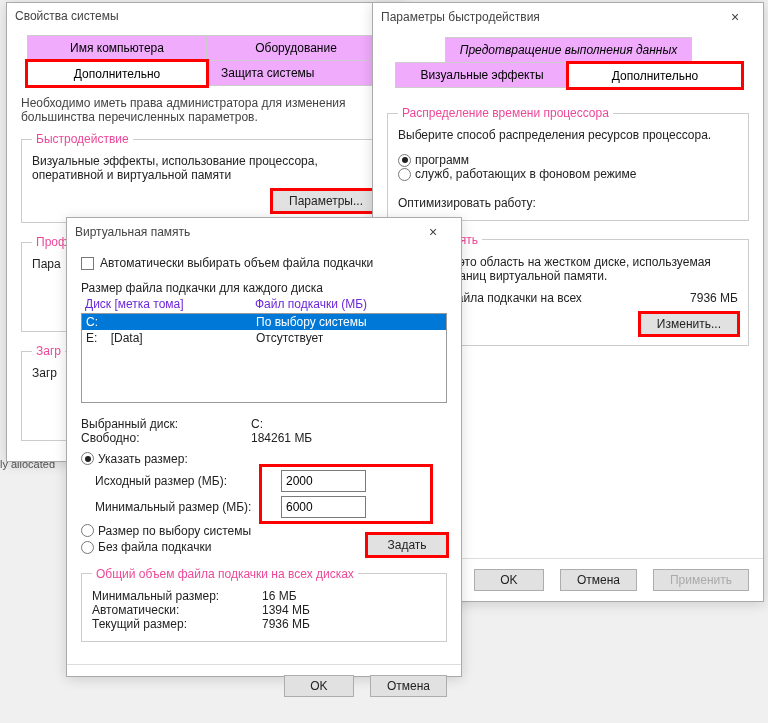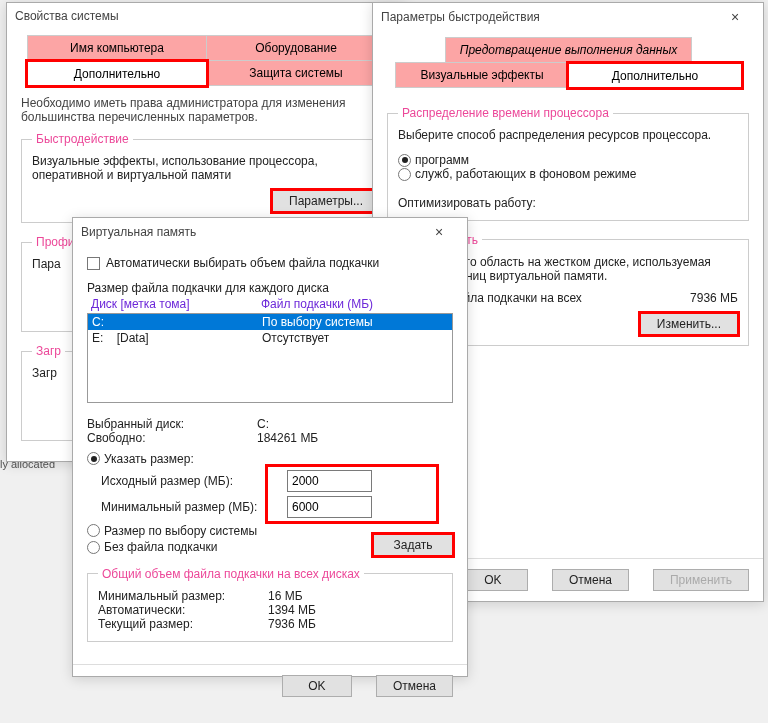--- a/index.html
+++ b/index.html
@@ -2,40 +2,40 @@
 <html><head>
 <meta charset="utf-8">
 <style>
   * { box-sizing: border-box; font-family: "Segoe UI", Tahoma, sans-serif; font-size: 12px; }
   body { margin: 0; background: #f0f0f0; width: 768px; height: 723px; position: relative; overflow: hidden; }
   .window { position: absolute; background: #fff; border: 1px solid #aaa; box-shadow: 0 2px 12px rgba(0,0,0,.15); }
   .titlebar { display: flex; align-items: center; justify-content: space-between; padding: 6px 8px; background: #fff; color: #444; }
   .titlebar .title { flex: 1; }
   .close-x { width: 40px; text-align: center; color: #444; font-size: 14px; }
   .tabs { display: flex; border-bottom: 1px solid #ccc; margin: 0 10px; }
-  .tab { padding: 5px 14px; border: 1px solid #ccc; border-bottom: none; margin-right: -1px; background: #fca5a5; }
+  .tab { padding: 5px 14px; border: 1px solid #ccc; border-bottom: none; margin-right: -1px; background: #f0abfc; }
   .tab.active { background: #fff; position: relative; top: 1px; }
   .body { padding: 10px 14px; color: #222; }
   fieldset { border: 1px solid #ccc; margin: 8px 0 12px; padding: 8px 10px 10px; }
   legend { padding: 0 4px; color: #ec4899; }
   .btn { display: inline-block; background: #e1e1e1; border: 1px solid #adadad; padding: 3px 16px; color: #222; min-width: 70px; text-align: center; }
   .muted { color: #444; }
   .highlight { outline: 3px solid #ff0000; outline-offset: -1px; }
   .radio { display: inline-flex; align-items: center; gap: 4px; margin-right: 18px; }
   .radio .dot { width: 13px; height: 13px; border-radius: 50%; border: 1px solid #777; display: inline-flex; align-items: center; justify-content: center; }
   .radio .dot.on::after { content: ""; width: 6px; height: 6px; background: #222; border-radius: 50%; }
   .row { display: flex; align-items: center; gap: 6px; }
   .listhead { display: flex; color: #6d28d9; padding: 2px 4px; }
   .listhead .c1 { flex: 0 0 170px; }
   .listbox { border: 1px solid #999; height: 90px; overflow: hidden; background: #fff; }
   .listrow { display: flex; padding: 1px 4px; }
   .listrow .c1 { flex: 0 0 170px; }
   .listrow.sel { background: #0078d7; color: #fff; }
   input[type=text].numfield { width: 85px; border: 1px solid #7a7a7a; padding: 2px 4px; height: 22px; }
-  .footer-btns { display: flex; gap: 24px; justify-content: flex-end; padding: 10px 14px; border-top: 1px solid #ddd; }
+  .footer-btns { display: flex; gap: 16px; justify-content: flex-end; padding: 10px 14px; border-top: 1px solid #ddd; }
   .checkbox { display: inline-flex; align-items: center; gap: 6px; }
   .cb { width: 13px; height: 13px; border: 1px solid #777; }
   .kv { display: flex; }
   .kv .k { flex: 0 0 170px; }
   .passthru { position: absolute; left: 0; top: 458px; color: #555; font-size: 11px; }
 </style>
 </head>
 <body>
 
 <div class="passthru">ly allocated</div>
@@ -44,21 +44,21 @@
   <div class="titlebar">
     <span class="title">Свойства системы</span>
   </div>
   <div style="padding:6px 10px 0;">
     <div class="tabs" style="border-bottom:none;">
       <div class="tab" style="flex:1;text-align:center;">Имя компьютера</div>
       <div class="tab" style="flex:1;text-align:center;">Оборудование</div>
     </div>
     <div class="tabs">
       <div class="tab active highlight" style="flex:1;text-align:center;">Дополнительно</div>
-      <div class="tab" style="flex:1;text-align:center;">Защита системы</div>
+      <div class="tab" style="flex:1;">Защита системы</div>
     </div>
   </div>
   <div class="body">
     <div class="muted">Необходимо иметь права администратора для изменения большинства перечисленных параметров.</div>
     <fieldset>
       <legend>Быстродействие</legend>
       <div>Визуальные эффекты, использование процессора, оперативной и виртуальной памяти</div>
       <div style="text-align:right;margin-top:8px;">
         <span class="btn highlight">Параметры...</span>
       </div>
@@ -119,21 +119,21 @@
       </div>
     </fieldset>
   </div>
   <div class="footer-btns" style="position:absolute;bottom:0;left:0;right:0;">
     <span class="btn">OK</span>
     <span class="btn">Отмена</span>
     <span class="btn" style="color:#aaa;">Применить</span>
   </div>
 </div>
 
-<div class="window" style="left:72px; top:217px; width:396px; height:460px;">
+<div class="window" style="left:66px; top:217px; width:396px; height:460px;">
   <div class="titlebar">
     <span class="title">Виртуальная память</span>
     <span class="close-x">×</span>
   </div>
   <div class="body">
     <label class="checkbox">
       <span class="cb"></span>
         <span>Автоматически выбирать объем файла подкачки</span>
     </label>
     <div style="margin-top:8px;">Размер файла подкачки для каждого диска</div>

